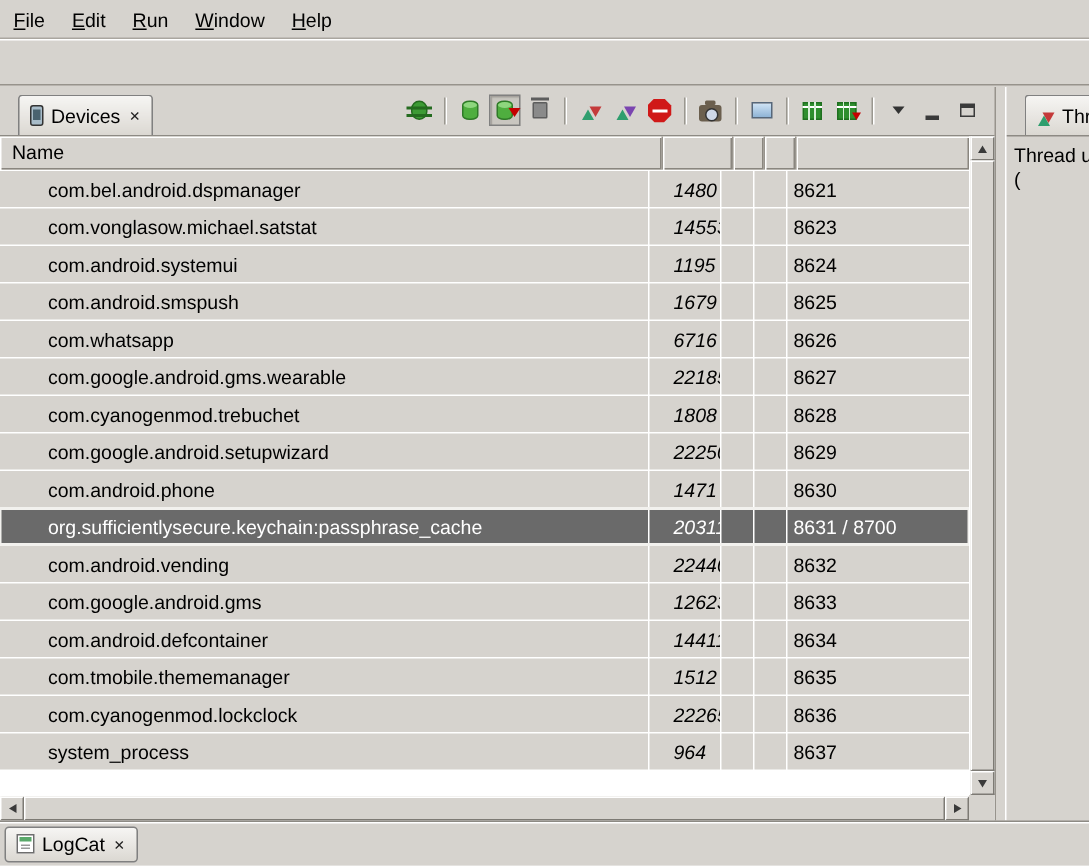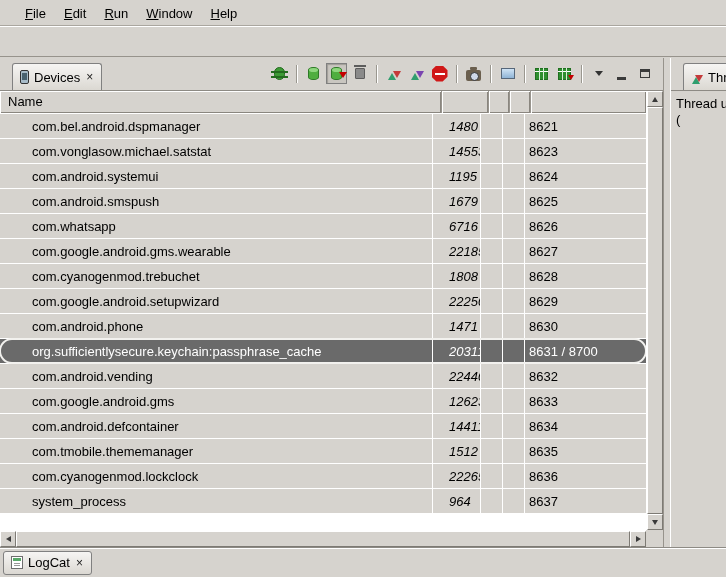--- a/index.html
+++ b/index.html
@@ -5,21 +5,21 @@
   * { box-sizing: border-box; }
   html,body { margin:0; padding:0; }
   body {
     width:726px; height:577px; overflow:hidden; position:relative;
     background:#d6d3ce; color:#000;
     font-family:"Liberation Sans", sans-serif; font-size:13px;
     -webkit-font-smoothing:antialiased;
   }
 
   
-  .menubar { height:26px; display:flex; align-items:center; padding:0 16px; border-bottom:1px solid #aaa69f; }
+  .menubar { height:26px; display:flex; align-items:center; padding:0 0; border-bottom:1px solid #aaa69f; }
   .menu-item { display:inline-block; padding:4px 9px 3px; cursor:default; }
   .menu-item::first-letter { text-decoration:underline; }
 
   
   .main-toolbar { height:31px; border-bottom:1px solid #97938c; box-shadow: inset 0 1px 0 #ffffff; }
 
   
   .workbench { position:absolute; top:58px; left:0; width:726px; height:489px; display:flex; }
   .panel-left { width:664px; position:relative; border-right:1px solid #97938c; }
   .sash { width:6px; background:#d6d3ce; }
@@ -85,21 +85,21 @@
   .hc-name { width:442px; } .hc-pid { width:47px; } .hc-a { width:21px; } .hc-b { width:21px; } .hc-port { flex:1; border-right:none; }
 
   .rows { position:absolute; top:23px; left:0; right:17px; bottom:17px; background:#fff;
     display:flex; flex-direction:column; gap:1px; overflow:hidden; }
   .row { display:flex; gap:1px; height:24px; flex:none; }
   .cell { background:#d6d3ce; display:flex; align-items:center; white-space:nowrap; overflow:hidden; }
   .c-name { width:432px; padding-left:32px; }
   .c-pid  { width:47px; padding-left:16px;font-style:italic; }
   .c-a { width:21px; } .c-b { width:21px; }
   .c-port { flex:1; padding-left:4px; }
-  .row.selected { outline:2px solid #f2f1ee; outline-offset:-1px; position:relative; z-index:2;border-radius:12px; }
+  .row.selected { outline:2px solid #f2f1ee; outline-offset:-1px; position:relative; z-index:2; }
   .row.selected .cell { background:#6a6a6a; color:#fff; }
 
   
   .vscroll { position:absolute; top:0; right:0; width:17px; bottom:17px; background:#e6e4df; display:flex; flex-direction:column; border-left:1px solid #fff; }
   .hscroll { position:absolute; left:0; right:17px; bottom:0; height:17px; background:#e6e4df; display:flex; border-top:1px solid #fff; }
   .scroll-corner { position:absolute; right:0; bottom:0; width:17px; height:17px; background:#d6d3ce; }
   .sb-btn { width:16px; height:16px; flex:none; background:#d6d3ce; border:1px solid; border-color:#fff #7d7a74 #7d7a74 #fff; display:flex; align-items:center; justify-content:center; }
   .sb-thumb { background:#d6d3ce; border:1px solid; border-color:#fff #7d7a74 #7d7a74 #fff; flex:1; }
   .tri { width:0; height:0; border:3px solid transparent; }
   .tri-up { border-bottom:5px solid #3a3a3a; margin-top:-3px; }

